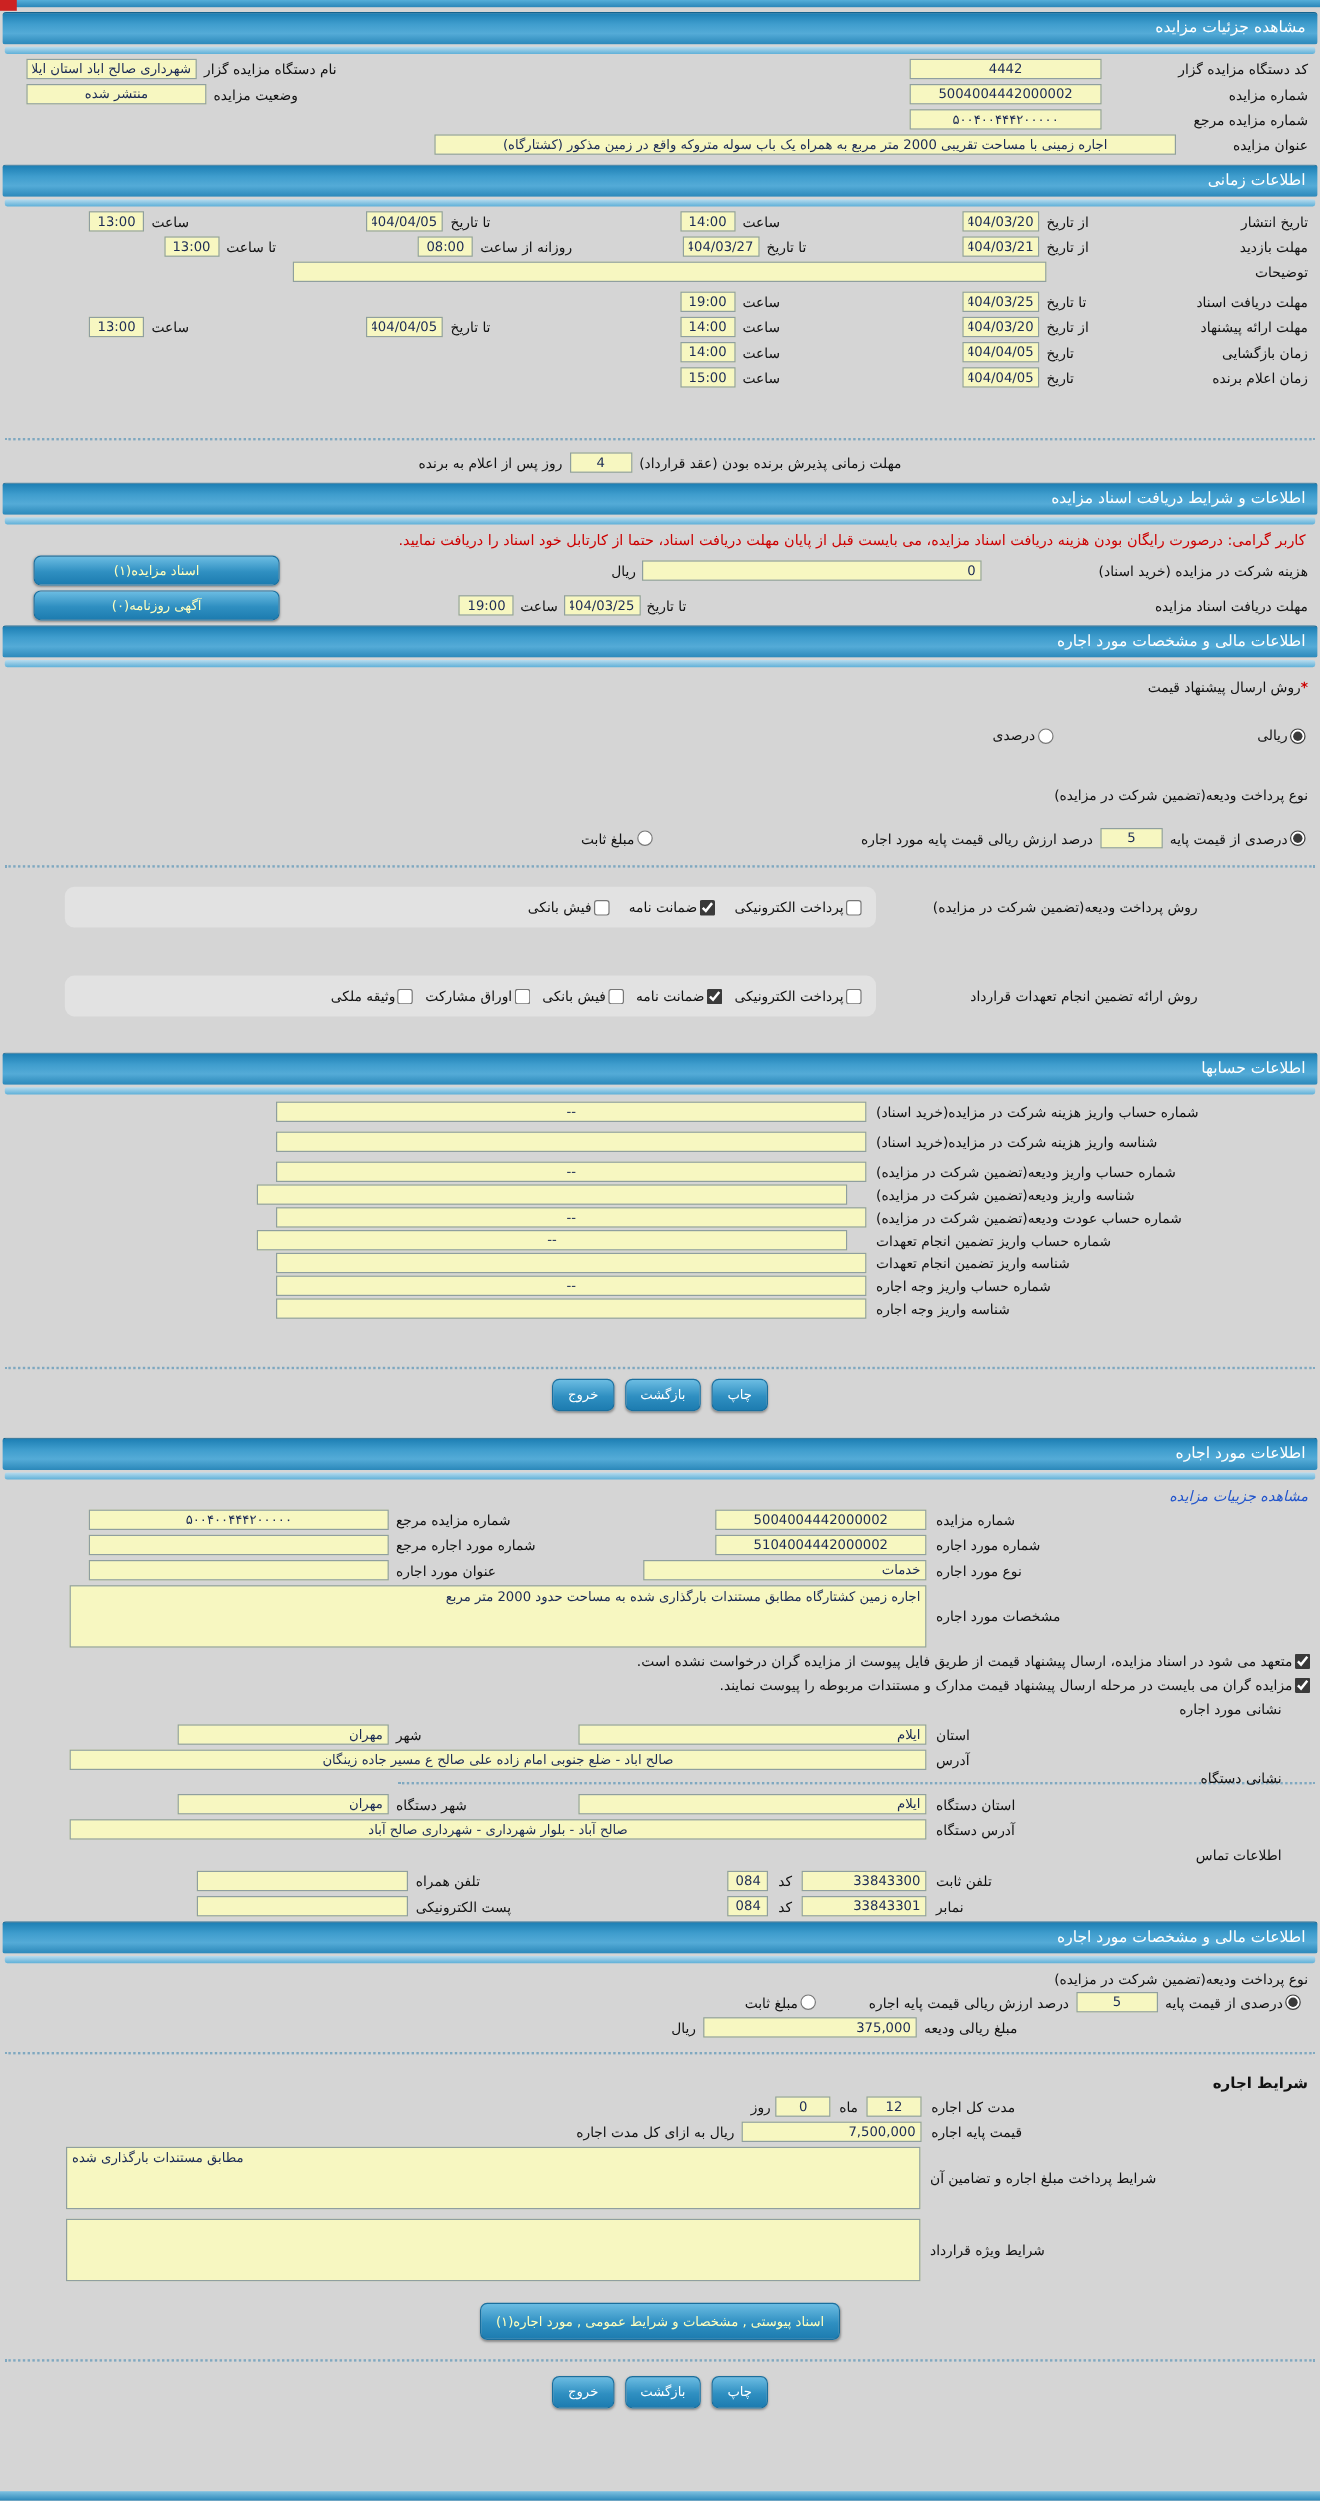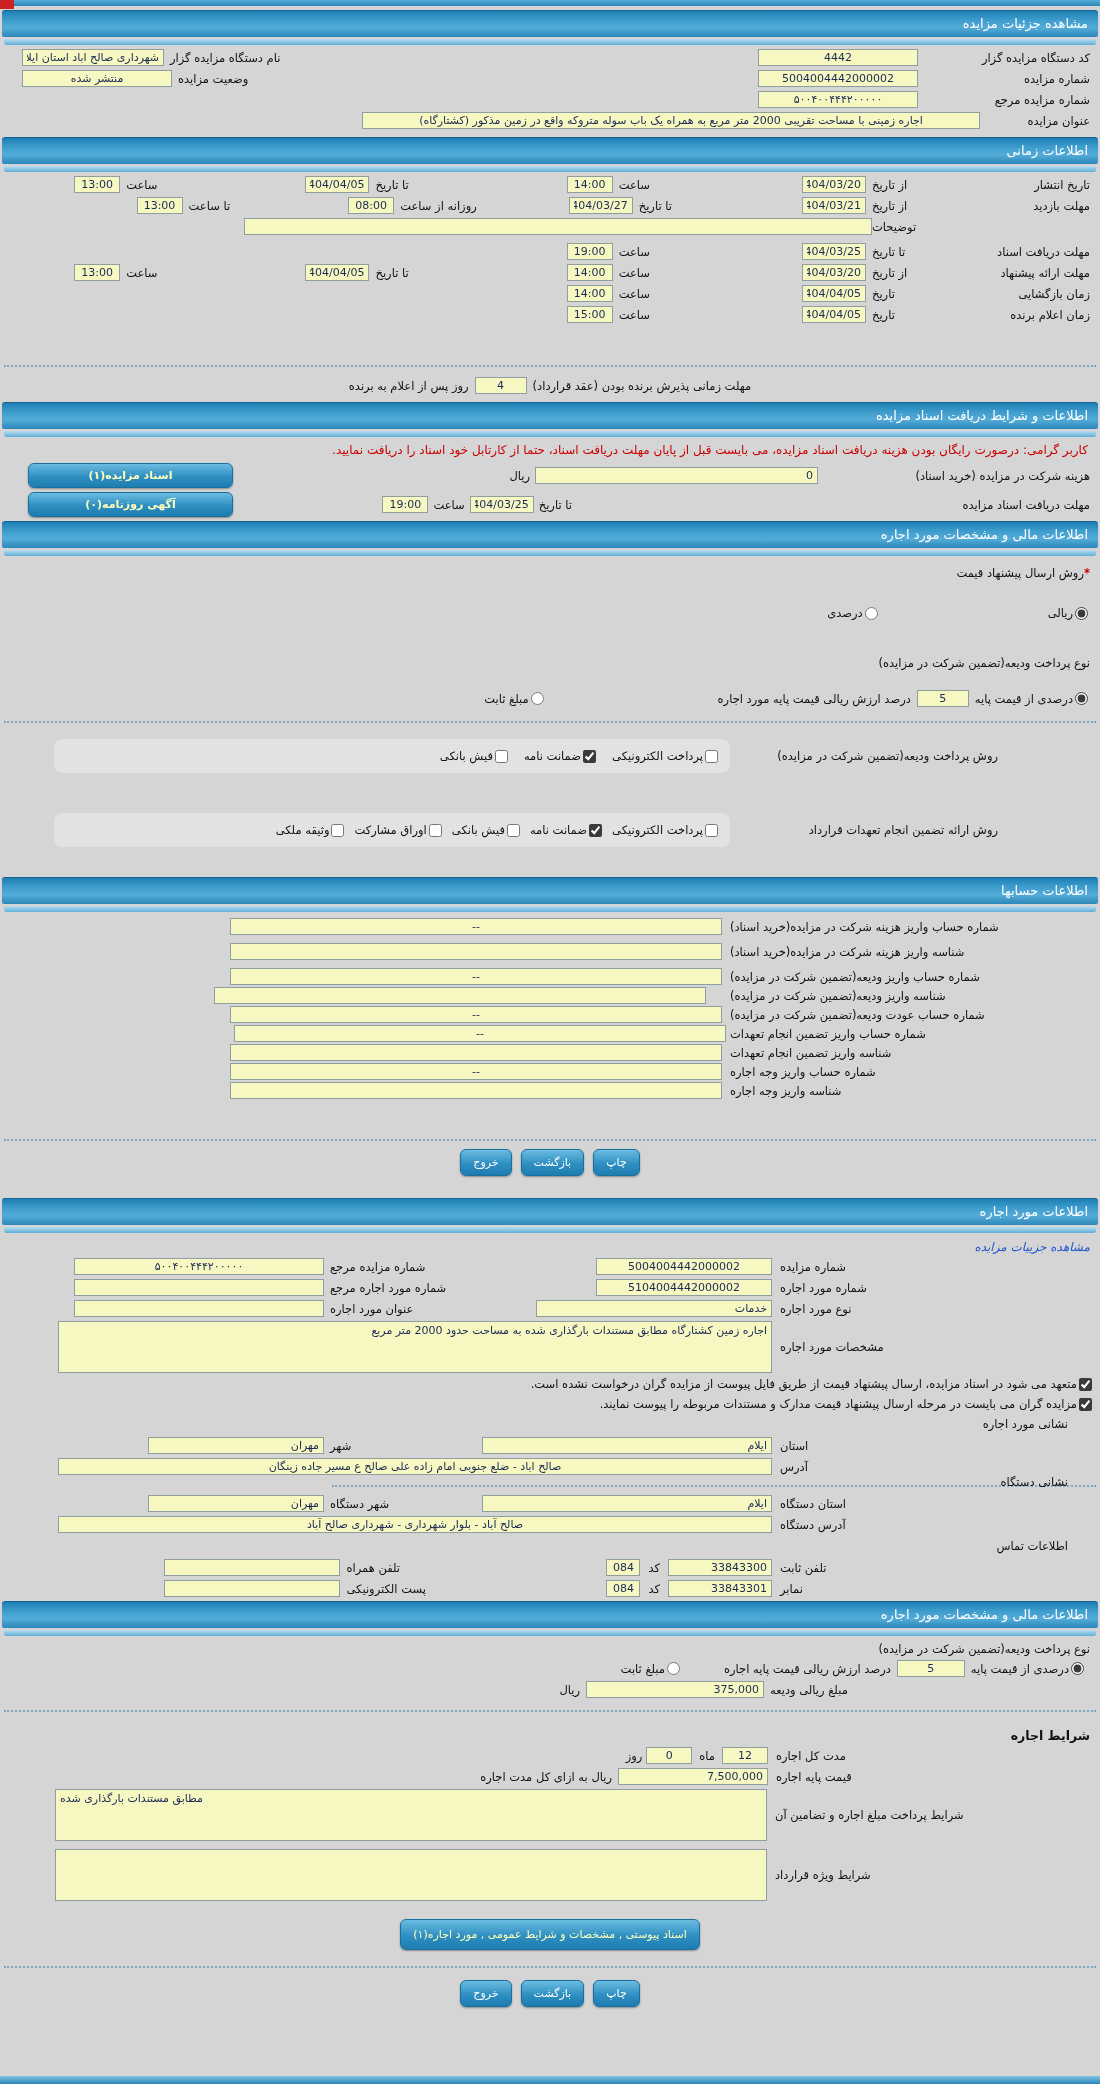--- a/index.html
+++ b/index.html
@@ -36,21 +36,21 @@
   .c{text-align:center;} .r{text-align:right;} .l{text-align:left;}
   .dotted{border-top:2px dotted #7fa8c0;margin:4px 2px;height:0;}
   .btn{
     background:linear-gradient(180deg,#6bbce2 0%,#2f8fc1 55%,#1d7cb0 100%);
     border:1px solid #1a6f9e;border-radius:6px;
     color:#fff;font-size:11px;padding:6px 12px;
     font-family:"DejaVu Sans",sans-serif;cursor:pointer;
     box-shadow:0 1px 2px rgba(0,0,0,.35);white-space:nowrap;
   }
   .btn-y{color:#ffffbe;}
-  .side-btn{width:205px;padding:5px 6px;font-weight:bold;}
+  .side-btn{width:205px;padding:5px 6px;}
   .btn-bar{display:flex;justify-content:center;gap:9px;margin:8px 0;}
   .warning{color:#cc0000;font-weight:normal;font-size:12px;text-align:right;margin:6px 10px;}
   .req{color:#cc0000;font-weight:bold;}
   .panel{
     background:#e2e2e2;border-radius:8px;
     display:flex;align-items:center;gap:14px;
     padding:8px 10px;box-sizing:border-box;
   }
   .chk-item{display:flex;align-items:center;gap:0;white-space:nowrap;}
   input[type=checkbox],input[type=radio]{width:13px;height:13px;margin:0 2px;accent-color:#3a3a3a;}
@@ -123,21 +123,21 @@
     <span class="lbl">تا تاریخ</span>
     <input class="fld c" style="width: 64px; margin-right: 6px;" readonly="" value="1404/03/27">
     <span class="gap" style="width:92px"></span>
     <span class="lbl">روزانه از ساعت</span>
     <input class="fld c" style="width: 46px; margin-right: 6px;" readonly="" value="08:00">
     <span class="gap" style="width:118px"></span>
     <span class="lbl">تا ساعت</span>
     <input class="fld c" style="width: 46px; margin-right: 6px;" readonly="" value="13:00">
   </div>
   <div class="row">
-    <span class="lbl" style="flex:0 0 218px;text-align:left">توضیحات</span>
+    <span class="lbl" style="flex:0 0 218px;text-align:right">توضیحات</span>
     <input class="fld" style="width: 628px;" readonly="" value="">
   </div>
   <div class="row" style="margin-top:8px">
     <span class="lbl" style="flex:0 0 218px;display:flex;justify-content:space-between;padding-left:6px">
       <span>مهلت دریافت اسناد</span>
       <span>تا تاریخ</span>
     </span>
     <input class="fld c" style="width: 64px;" readonly="" value="1404/03/25">
     <span class="gap" style="width:152px"></span>
     <span class="lbl">ساعت</span>
@@ -306,21 +306,21 @@
   </div>
   <div class="row" style="margin:2px 8px">
     <span class="lbl l" style="flex:0 0 360px;padding-left:24px">شناسه واریز ودیعه(تضمین شرکت در مزایده)</span>
     <input class="fld c" style="width: 492px;" readonly="" value="">
   </div>
   <div class="row" style="margin:2px 8px">
     <span class="lbl l" style="flex:0 0 360px;padding-left:8px">شماره حساب عودت ودیعه(تضمین شرکت در مزایده)</span>
     <input class="fld c" style="width: 492px;" readonly="" value="--">
   </div>
   <div class="row" style="margin:2px 8px">
-    <span class="lbl l" style="flex:0 0 360px;padding-left:4px">شماره حساب واریز تضمین انجام تعهدات</span>
+    <span class="lbl l" style="flex:0 0 360px;padding-left:24px">شماره حساب واریز تضمین انجام تعهدات</span>
     <input class="fld c" style="width: 492px;" readonly="" value="--">
   </div>
   <div class="row" style="margin:2px 8px">
     <span class="lbl l" style="flex:0 0 360px;padding-left:8px">شناسه واریز تضمین انجام تعهدات</span>
     <input class="fld c" style="width: 492px;" readonly="" value="">
   </div>
   <div class="row" style="margin:2px 8px">
     <span class="lbl l" style="flex:0 0 360px;padding-left:8px">شماره حساب واریز وجه اجاره</span>
     <input class="fld c" style="width: 492px;" readonly="" value="--">
   </div>

